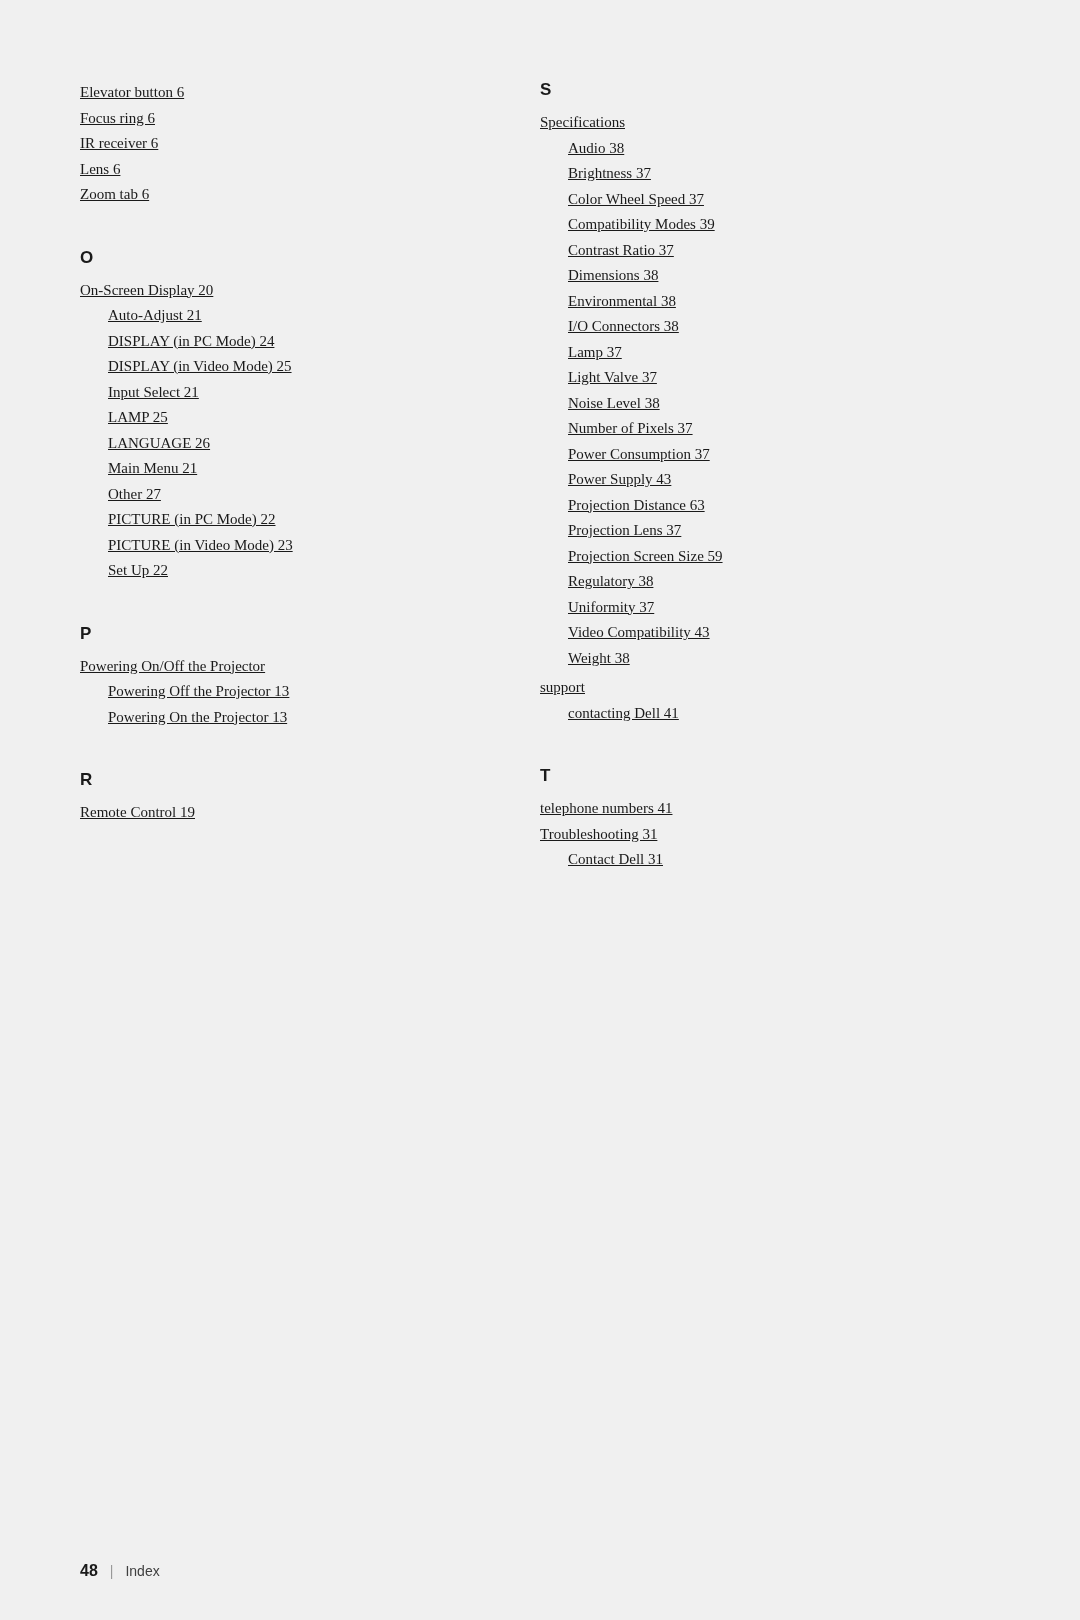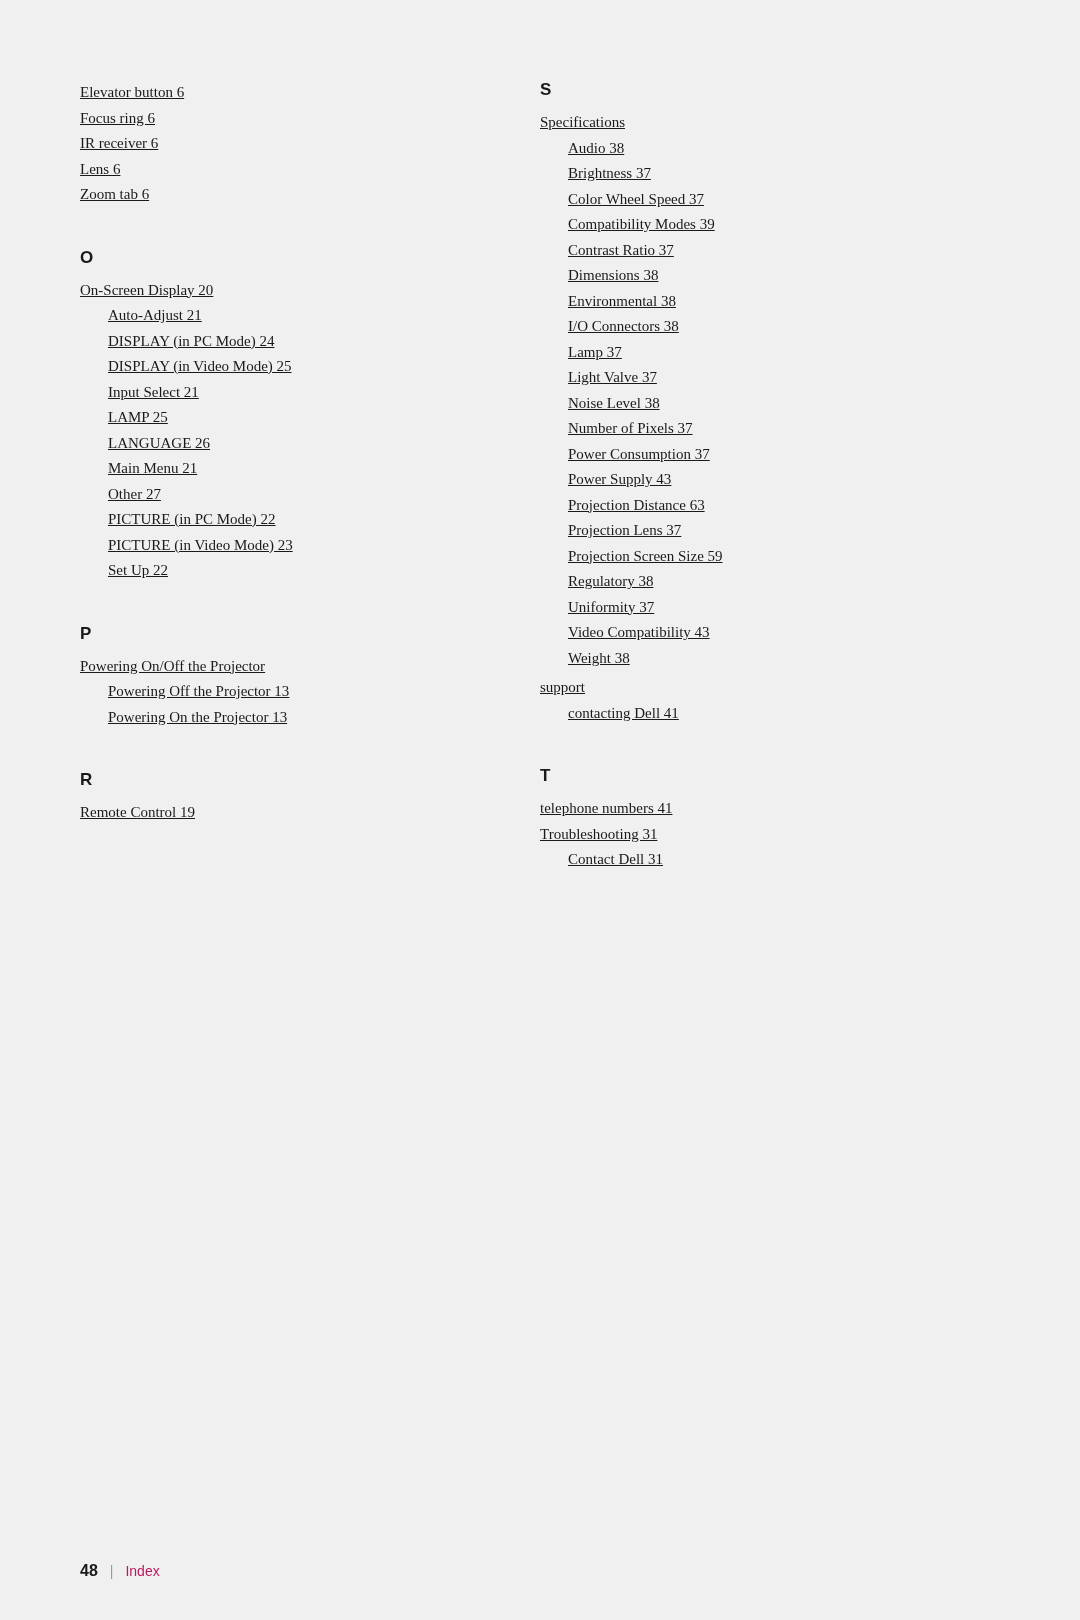--- a/index.html
+++ b/index.html
@@ -63,21 +63,21 @@
       gap: 12px;
     }
     .footer-page {
       font-weight: bold;
       font-size: 16px;
     }
     .footer-sep {
       color: #999;
     }
     .footer-label {
-      color: #be185d;
+      color: #404040;
       text-align: right;
     }
   </style>
 </head>
 <body>
 
 <div class="page">
   <div class="two-column">
 
     <div class="left-col">

